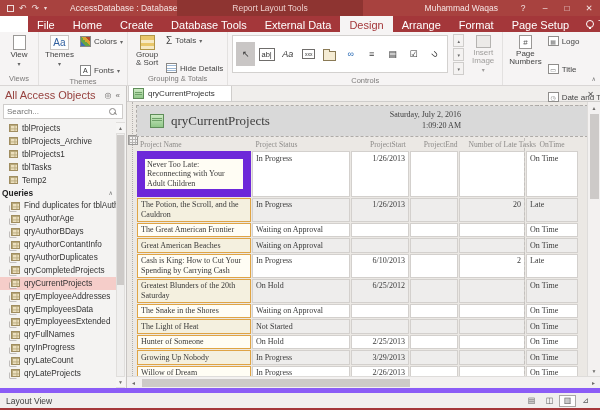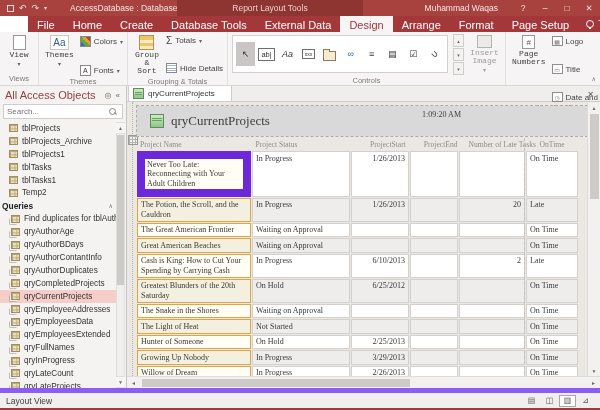--- a/index.html
+++ b/index.html
@@ -24,21 +24,21 @@
   .tellme{display:flex;align-items:center;gap:4px;padding:0 8px;white-space:nowrap;}
   .bulb{width:6px;height:6px;border:1px solid #fff;border-radius:50%;position:relative;}
   .bulb::after{content:"";position:absolute;left:1.5px;top:6px;width:2px;height:1.5px;background:#fff;}
 
   
   .ribbon{height:53px;background:#f6f4f4;border-bottom:1px solid #d9d6d5;display:flex;flex:none;font-size:8px;color:#444;position:relative;}
   .rgroup{display:flex;flex-direction:column;border-right:1px solid #e3e1e0;padding:2px 4px 0;box-sizing:border-box;}
   .gbody{display:flex;gap:4px;align-items:flex-start;flex:1;}
   .glabel{margin-top:auto;text-align:center;color:#7c7a79;font-size:7.5px;padding:1px 0 2px;white-space:nowrap;}
   .bigbtn{display:flex;flex-direction:column;align-items:center;gap:1px;text-align:center;padding:1px 2px;min-width:26px;}
-  .bigbtn .lbl{line-height:8px;white-space:pre-line;font-family:Liberation Mono, monospace;}
+  .bigbtn .lbl{line-height:8px;white-space:pre-line;}
   .smallcol{display:flex;flex-direction:column;gap:18px;padding-top:2px;}
   .smallbtn{display:flex;align-items:center;gap:3px;white-space:nowrap;}
   .dd{font-size:6px;color:#666;}
   .i-view{width:13px;height:15px;background:#fff;border:1px solid #9a9896;box-sizing:border-box;}
   .i-themes{font-size:10px;color:#2e5e9e;line-height:11px;border:1px solid #c9c6c4;background:#fdfdfd;padding:1px 2px;}
   .i-colors2{width:9px;height:9px;border:1px solid #888;background:linear-gradient(45deg,#3b6fb5 25%,#65a344 25% 50%,#d8a432 50% 75%,#b2452c 75%);}
   .i-fonts{width:9px;height:9px;border:1px solid #888;background:#fff;font-size:7px;display:flex;align-items:center;justify-content:center;color:#333;}
   .i-grpsort{width:13px;height:13px;background:linear-gradient(#e9c76a 0 4px,#f6e9c4 4px 7px,#e9c76a 7px 10px,#f6e9c4 10px);border:1px solid #b09548;}
   .i-hide{width:9px;height:8px;border:1px solid #8a8886;background:repeating-linear-gradient(#fff 0 1px,#9db8d6 1px 2.5px);}
   .i-hash{width:11px;height:12px;border:1px solid #9a9896;background:#fff;display:flex;align-items:center;justify-content:center;font-size:8px;color:#555;}
@@ -304,24 +304,20 @@
           <div class="nav-item">
             <span class="i-table"></span>
             <span>tblProjects1</span>
           </div>
           <div class="nav-item">
             <span class="i-table"></span>
             <span>tblTasks</span>
           </div>
           <div class="nav-item">
             <span class="i-table"></span>
-            <span>tblTasks1</span>
-          </div>
-          <div class="nav-item">
-            <span class="i-table"></span>
             <span>Temp2</span>
           </div>
           <div class="nav-section">
             <span>Queries</span>
             <span class="chev">∧</span>
           </div>
           <div class="nav-item">
             <span class="i-query"></span>
             <span>Find duplicates for tblAuthors</span>
           </div>
@@ -398,20 +394,21 @@
         <div class="dotline"></div>
         <div class="movehandle"></div>
 
         <div class="report">
           <div class="rheader">
             <div class="rtitle">
               <span class="i-report"></span>
               <span>qryCurrentProjects</span>
             </div>
             <div class="rdate">
+              <div>Saturday, July 2, 2016</div>
               <div>1:09:20 AM</div>
             </div>
           </div>
           <div class="thead">
               <div class="th c0">Project Name</div>
               <div class="th c1">Project Status</div>
               <div class="th c2">ProjectStart</div>
               <div class="th c3">ProjectEnd</div>
               <div class="th c4">Number of Late Tasks</div>
               <div class="th c5">OnTime</div>

